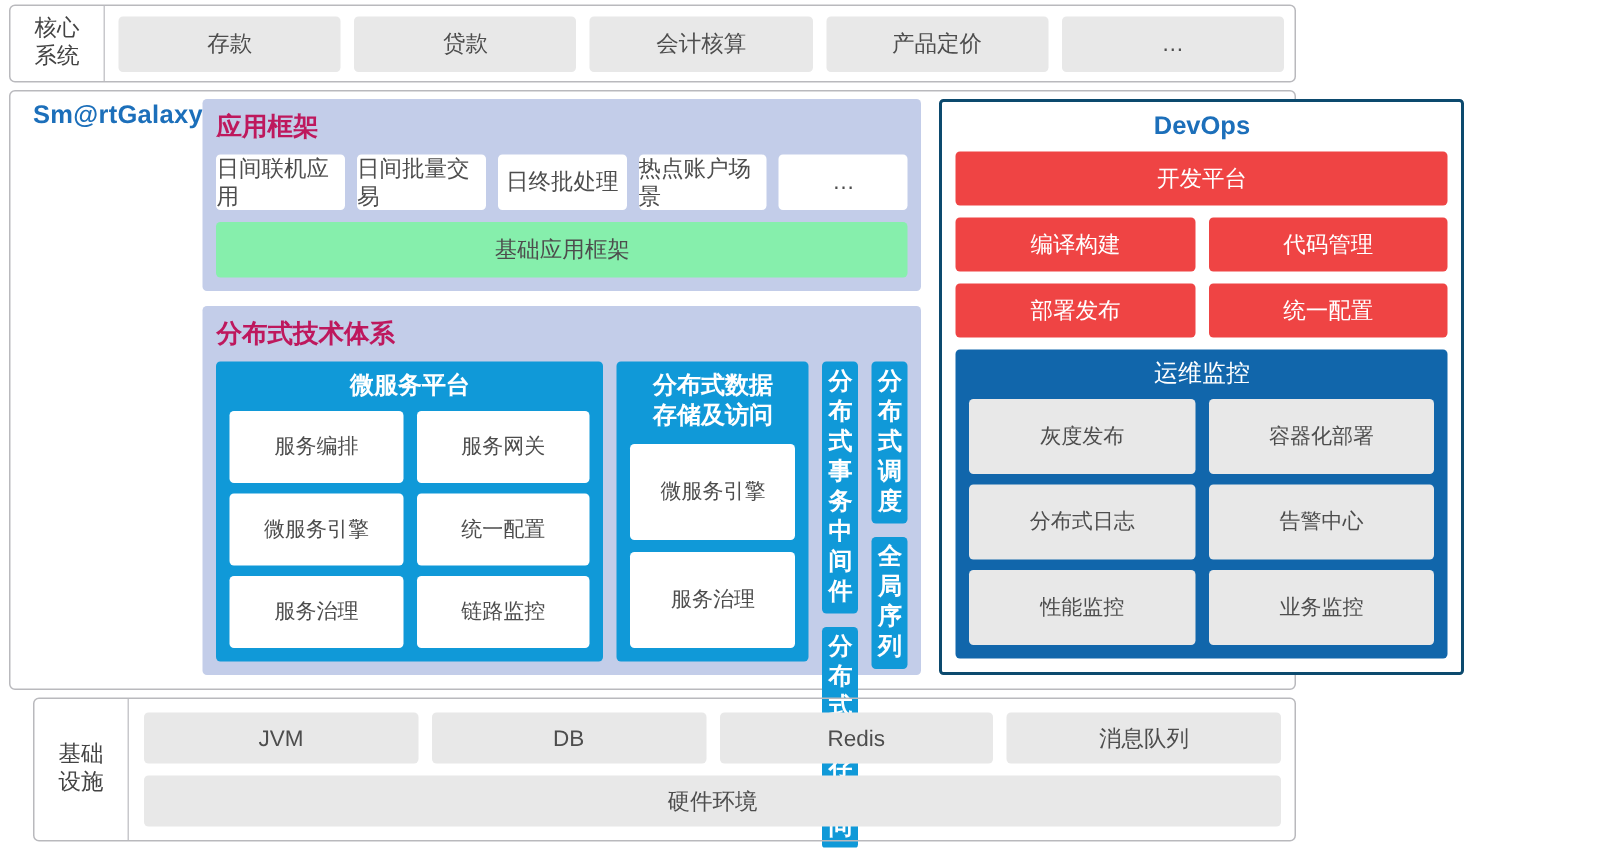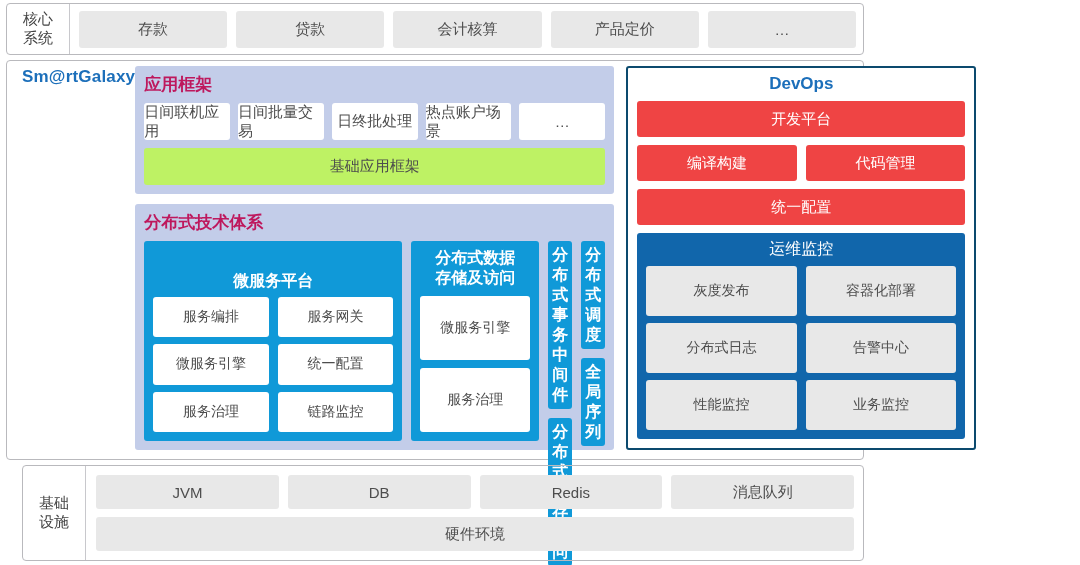--- a/index.html
+++ b/index.html
@@ -138,21 +138,21 @@
     border-radius: 3px;
     display: flex;
     align-items: center;
     justify-content: center;
     font-size: 15px;
     color: #4d4d4d;
     flex: 1 1 0;
     box-sizing: border-box;
   }
   .appfw-base {
-    background: #bef264;
+    background: #86efac;
     border-radius: 3px;
     height: 37px;
     display: flex;
     align-items: center;
     justify-content: center;
     font-size: 15px;
     color: #4d4d4d;
   }
 
   
@@ -177,21 +177,21 @@
     color: #ffffff;
     font-weight: bold;
     font-size: 16px;
     text-align: center;
     line-height: 1.25;
   }
   .ms-platform {
     flex: 0 0 258px;
     padding: 7px 9px 9px 9px;
   }
-  .ms-platform .blue-box-title { margin-bottom: 6px; margin-top: 23px; }
+  .ms-platform .blue-box-title { margin-bottom: 6px; }
   .ms-grid {
     display: grid;
     grid-template-columns: 1fr 1fr;
     gap: 7px 9px;
     flex: 1 1 auto;
   }
   .ms-grid .white-chip { font-size: 14px; }
 
   .dds {
     flex: 0 0 128px;
@@ -411,20 +411,21 @@
 
       <div class="galaxy-right">
         <div class="devops">
           <div class="devops-title">DevOps</div>
           <div class="dk-chip devops-platform">开发平台</div>
           <div class="devops-row">
             <div class="dk-chip">编译构建</div>
             <div class="dk-chip">代码管理</div>
           </div>
           <div class="devops-row">
+            <div class="dk-chip">部署发布</div>
             <div class="dk-chip">统一配置</div>
           </div>
           <div class="ops-monitor">
             <div class="ops-title">运维监控</div>
             <div class="ops-grid">
               <div class="chip">灰度发布</div>
               <div class="chip">容器化部署</div>
               <div class="chip">分布式日志</div>
               <div class="chip">告警中心</div>
               <div class="chip">性能监控</div>

